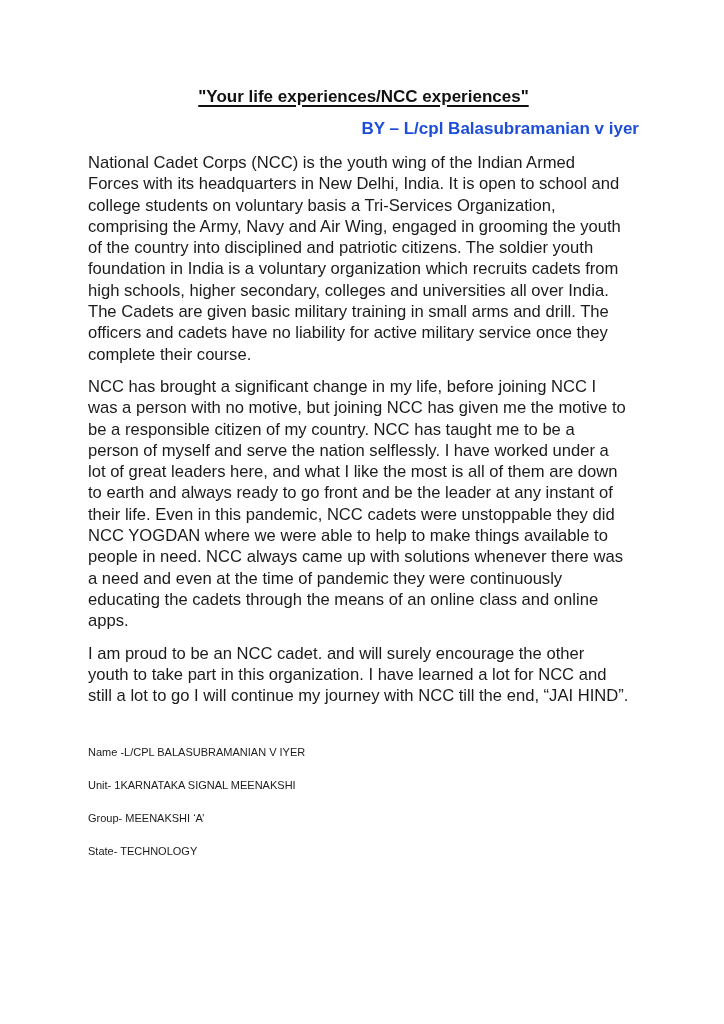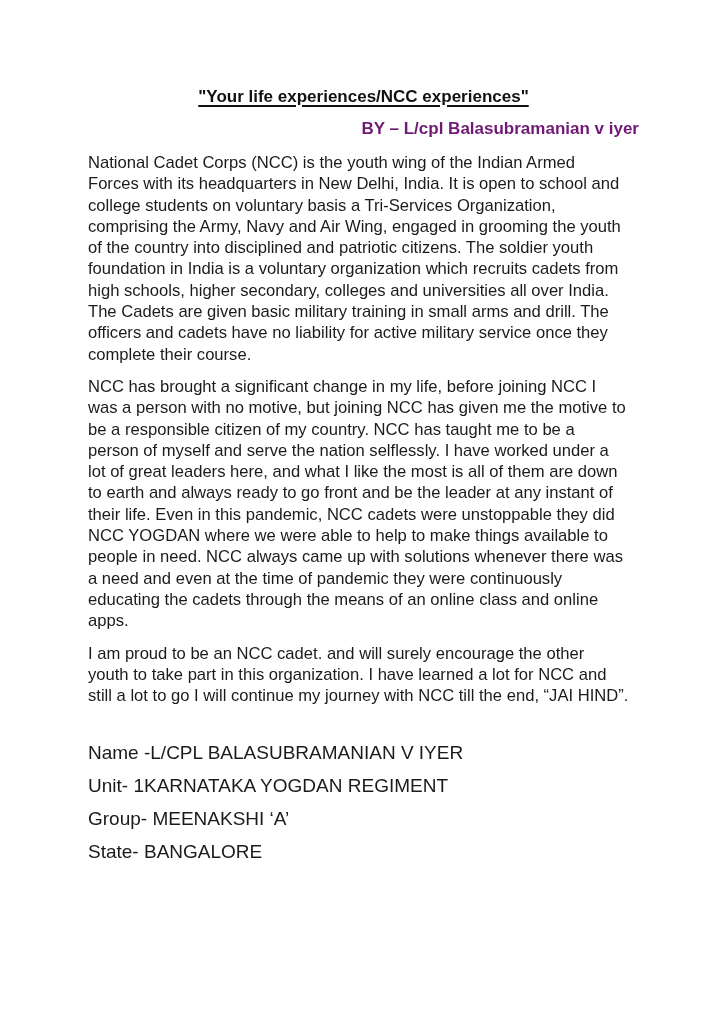--- a/index.html
+++ b/index.html
@@ -32,55 +32,55 @@
     text-decoration-thickness: 2px;
     text-underline-offset: 3px;
     color: #111111;
   }
   .byline {
     margin: 10px 0 0 0;
     font-size: 17px;
     line-height: 22px;
     font-weight: bold;
     text-align: right;
-    color: #701a75;
+    color: #1d4ed8;
   }
   .para {
     margin: 0 10px 11px 0;
     font-size: 16.6px;
     line-height: 21.3px;
     text-align: left;
   }
   .para.first {
     margin-top: 12px;
   }
   .details {
     margin-top: 36px;
   }
   .detail-line {
     margin: 0 0 11.5px 0;
-    font-size: 19px;
+    font-size: 11px;
     line-height: 21.3px;
   }
 </style>
 </head>
 <body>
 
 <div class="doc">
 
   <h1 class="title">"Your life experiences/NCC experiences"</h1>
 
   <div class="byline">BY – L/cpl Balasubramanian v iyer</div>
 
   <p class="para first">National Cadet Corps (NCC) is the youth wing of the Indian Armed Forces with its headquarters in New Delhi, India. It is open to school and college students on voluntary basis a Tri-Services Organization, comprising the Army, Navy and Air Wing, engaged in grooming the youth of the country into disciplined and patriotic citizens. The soldier youth foundation in India is a voluntary organization which recruits cadets from high schools, higher secondary, colleges and universities all over India. The Cadets are given basic military training in small arms and drill. The officers and cadets have no liability for active military service once they complete their course.</p>
 
   <p class="para">NCC has brought a significant change in my life, before joining NCC I was a person with no motive, but joining NCC has given me the motive to be a responsible citizen of my country. NCC has taught me to be a person of myself and serve the nation selflessly. I have worked under a lot of great leaders here, and what I like the most is all of them are down to earth and always ready to go front and be the leader at any instant of their life. Even in this pandemic, NCC cadets were unstoppable they did NCC YOGDAN where we were able to help to make things available to people in need. NCC always came up with solutions whenever there was a need and even at the time of pandemic they were continuously educating the cadets through the means of an online class and online apps.</p>
 
   <p class="para">I am proud to be an NCC cadet. and will surely encourage the other youth to take part in this organization. I have learned a lot for NCC and still a lot to go I will continue my journey with NCC till the end, “JAI HIND”.</p>
 
   <div class="details">
     <p class="detail-line">Name -L/CPL BALASUBRAMANIAN V IYER</p>
-    <p class="detail-line">Unit- 1KARNATAKA YOGDAN REGIMENT</p>
+    <p class="detail-line">Unit- 1KARNATAKA SIGNAL MEENAKSHI</p>
     <p class="detail-line">Group- MEENAKSHI ‘A’</p>
-    <p class="detail-line">State- BANGALORE</p>
+    <p class="detail-line">State- TECHNOLOGY</p>
   </div>
 
 </div>
 
 </body></html>

